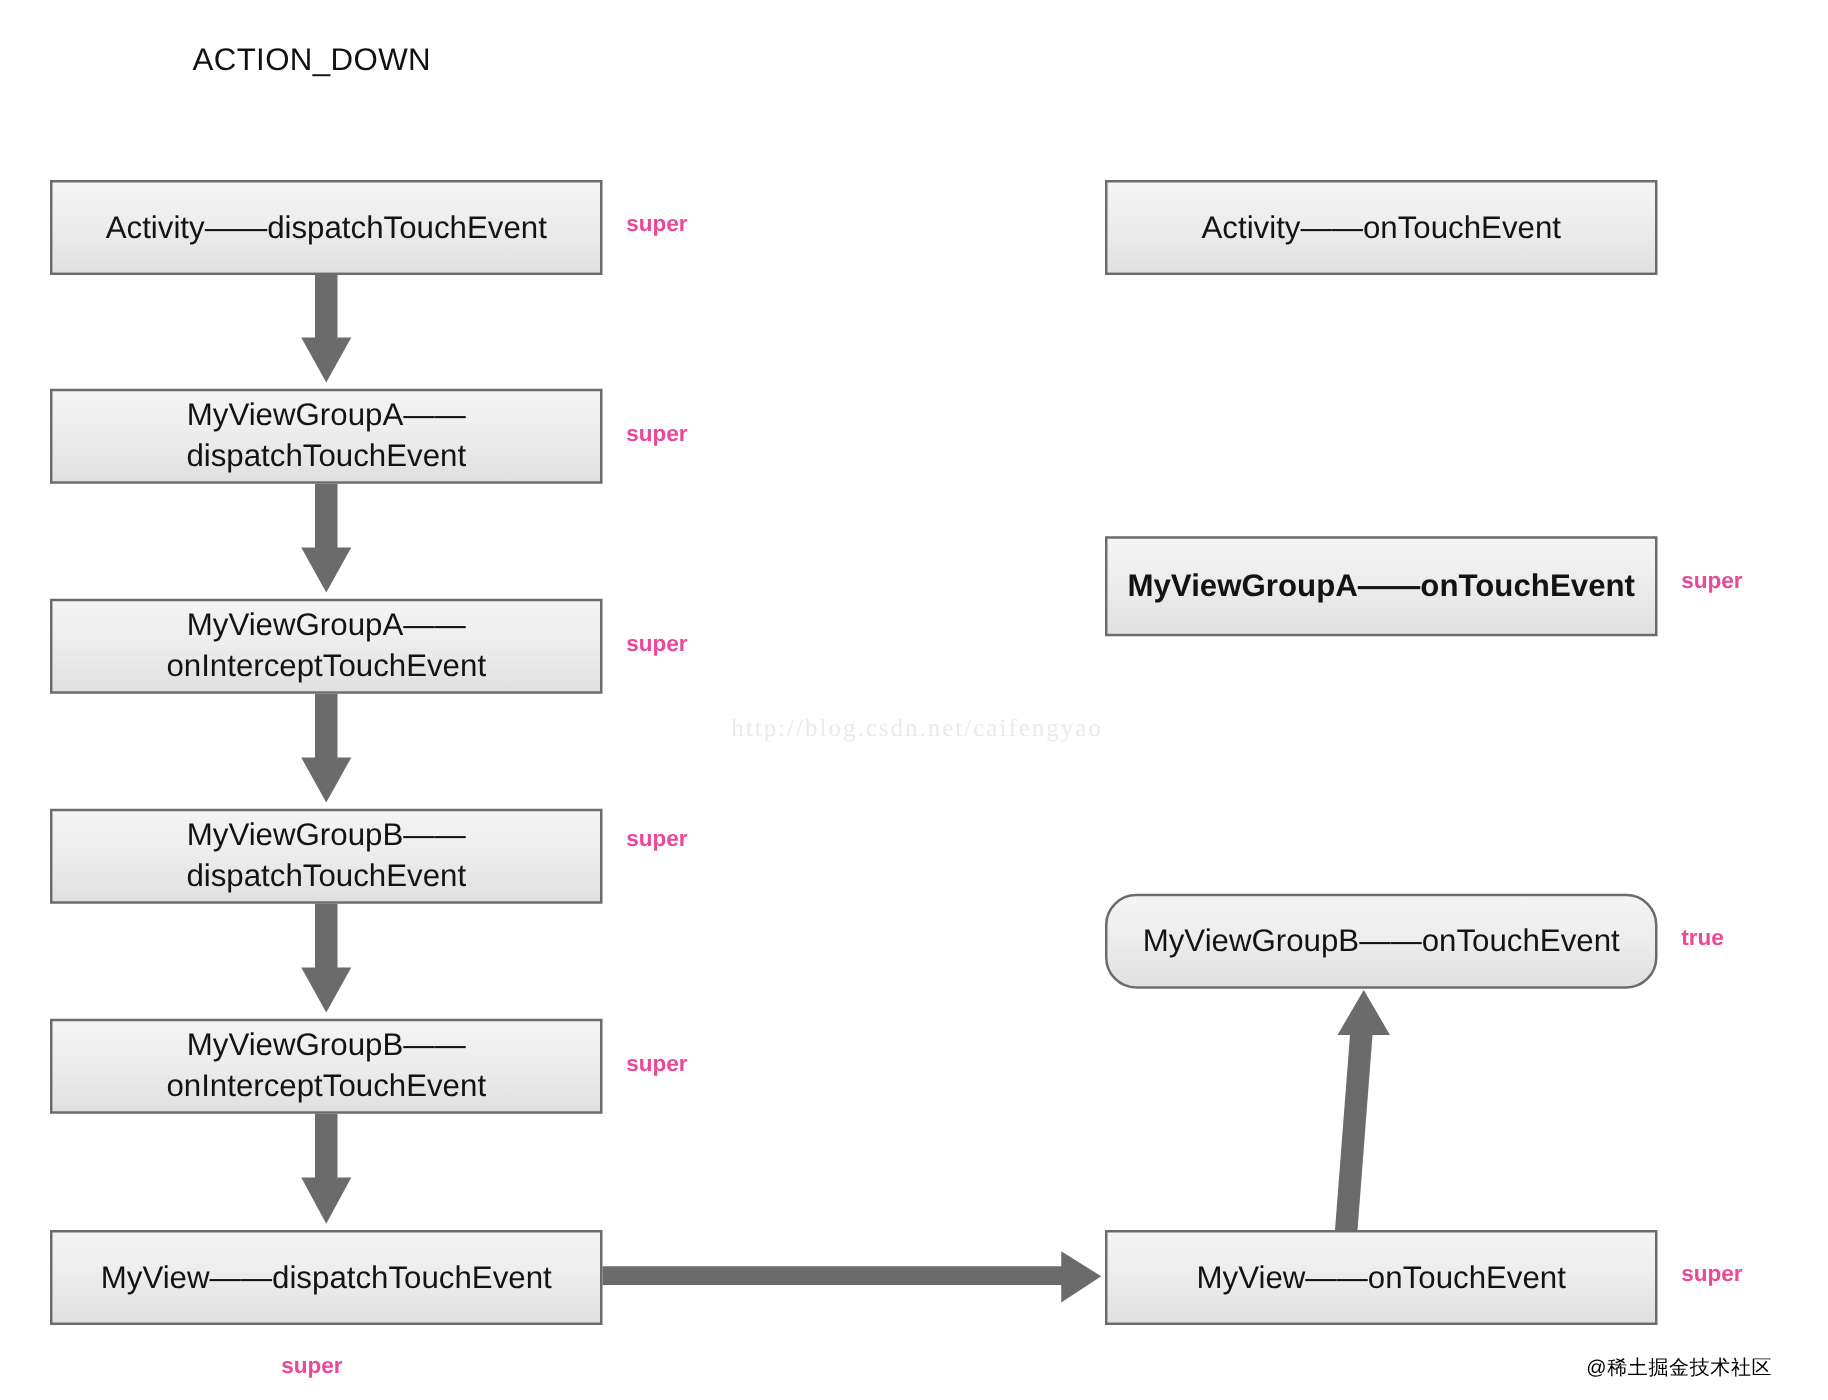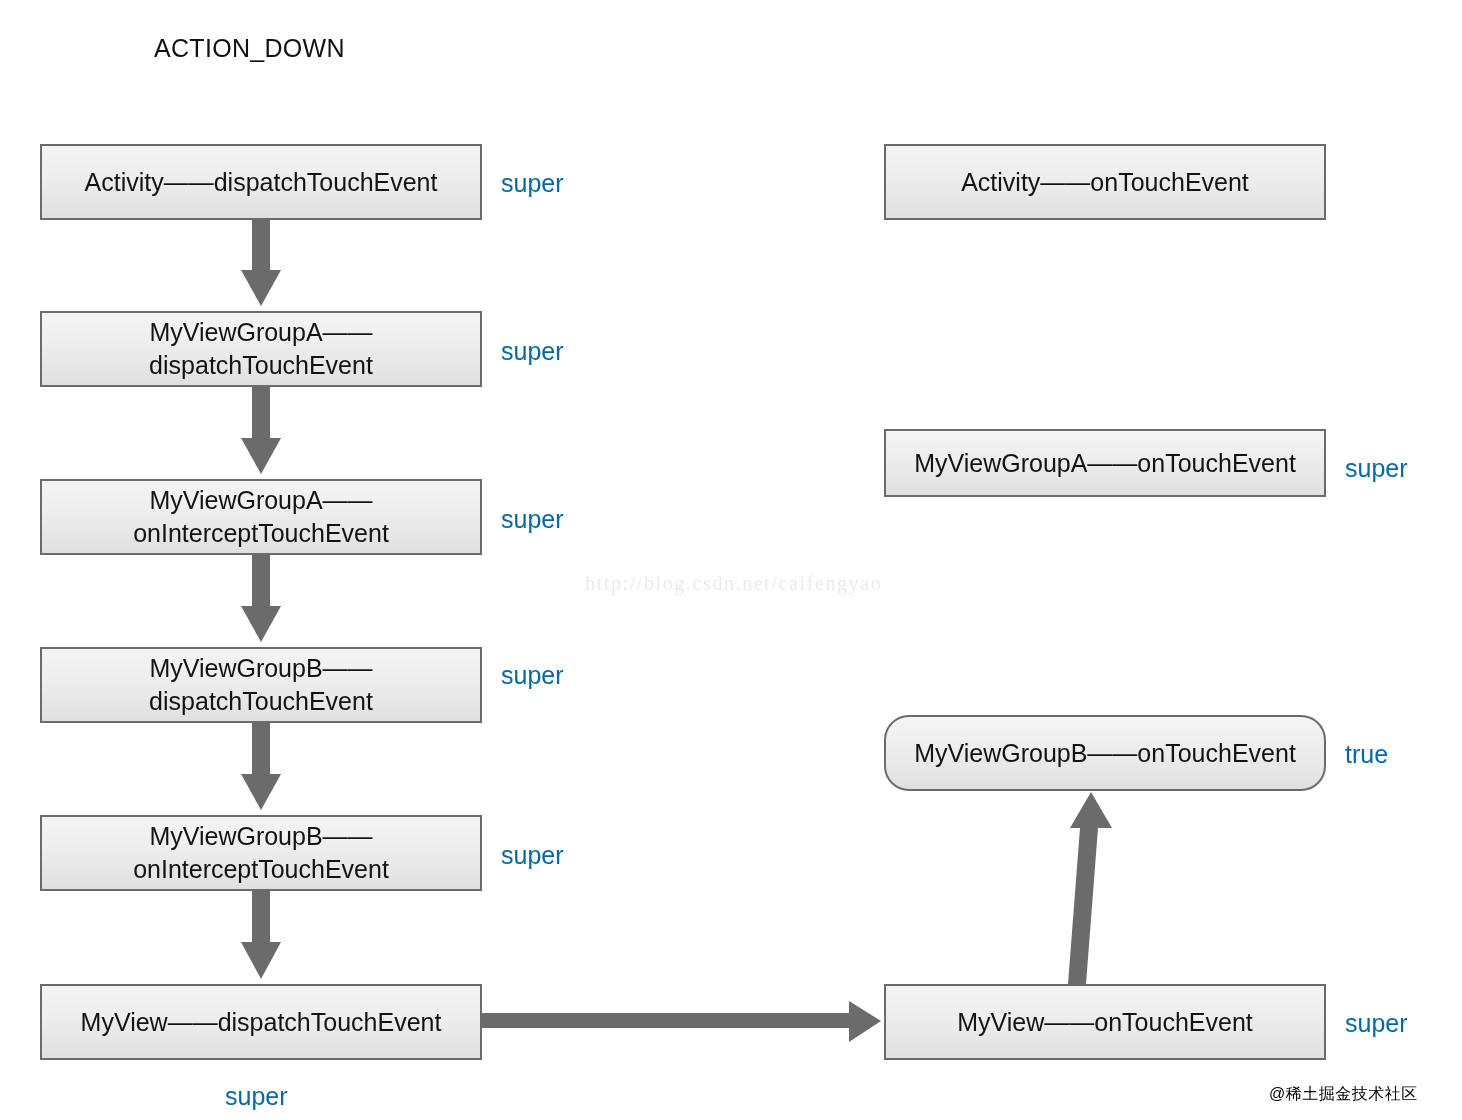--- a/index.html
+++ b/index.html
@@ -48,23 +48,24 @@
     font-size: 25px;
     line-height: 1.32;
     color: #131313;
     white-space: pre-line;
     padding: 0 6px;
   }
 
   
   .side-label {
     position: absolute;
-    font-size: 25px;
-    color: #0369a1;
+    font-size: 18px;
+    color: #ec4899;
     white-space: nowrap;
+    font-weight: bold;
   }
 
   
   #arrows {
     position: absolute;
     left: 0; top: 0;
     width: 1462px;
     height: 1120px;
     pointer-events: none;
   }
@@ -158,21 +159,21 @@
   <div class="side-label" style="left:501px; top:489px;">super</div>
 
   <div class="side-label" style="left:501px; top:645px;">super</div>
 
   <div class="side-label" style="left:501px; top:825px;">super</div>
 
   <div class="side-label" style="left:225px; top:1066px;">super</div>
 
   <div class="node" style="left:884px; top:128px; width:442px; height:76px;">Activity——onTouchEvent</div>
 
-  <div class="node" style="left:884px; top:413px; width:442px; height:68px;">MyViewGroupA——onTouchEvent</div>
+  <div class="node" style="left:884px; top:413px; width:442px; height:80px;font-weight:bold;">MyViewGroupA——onTouchEvent</div>
 
   <div class="node" style="left:884px; top:699px; width:442px; height:76px;border-radius:25px;">MyViewGroupB——onTouchEvent</div>
 
   <div class="node" style="left:884px; top:968px; width:442px; height:76px;">MyView——onTouchEvent</div>
 
   <div class="side-label" style="left:1345px; top:438px;">super</div>
 
   <div class="side-label" style="left:1345px; top:724px;">true</div>
 
   <div class="side-label" style="left:1345px; top:993px;">super</div>

